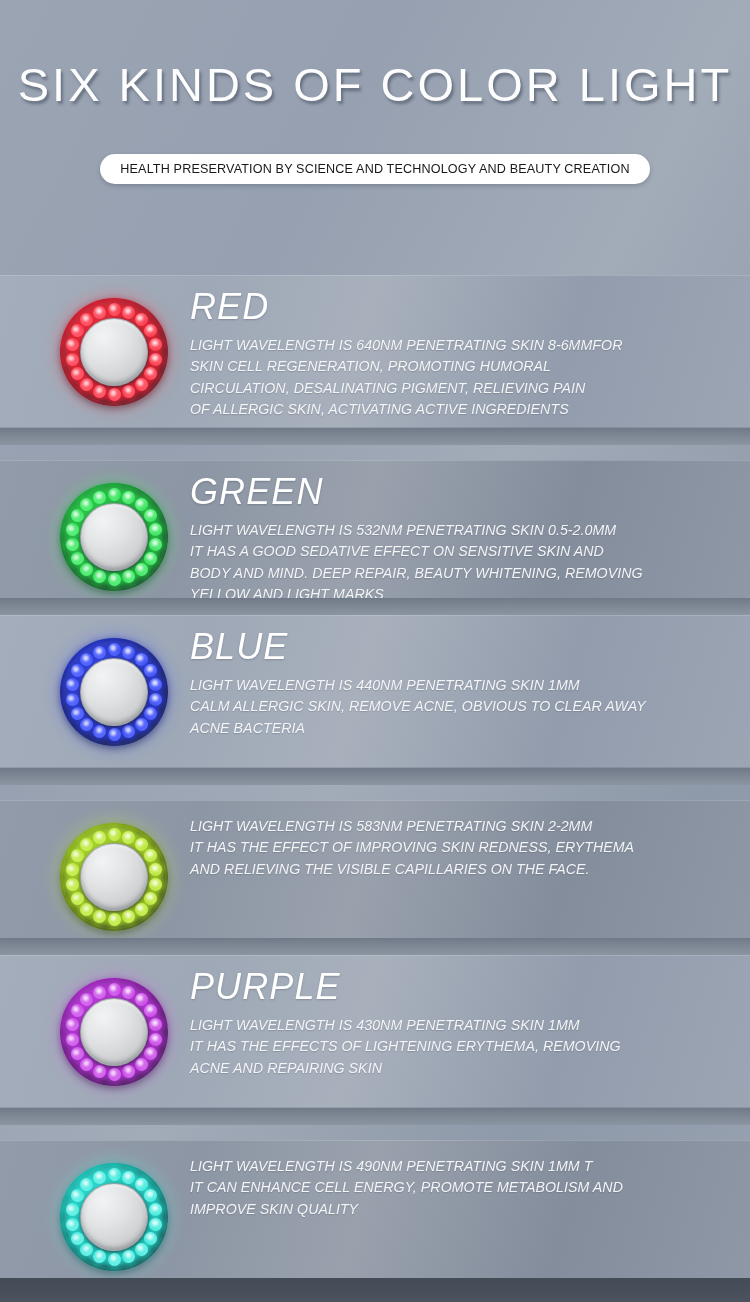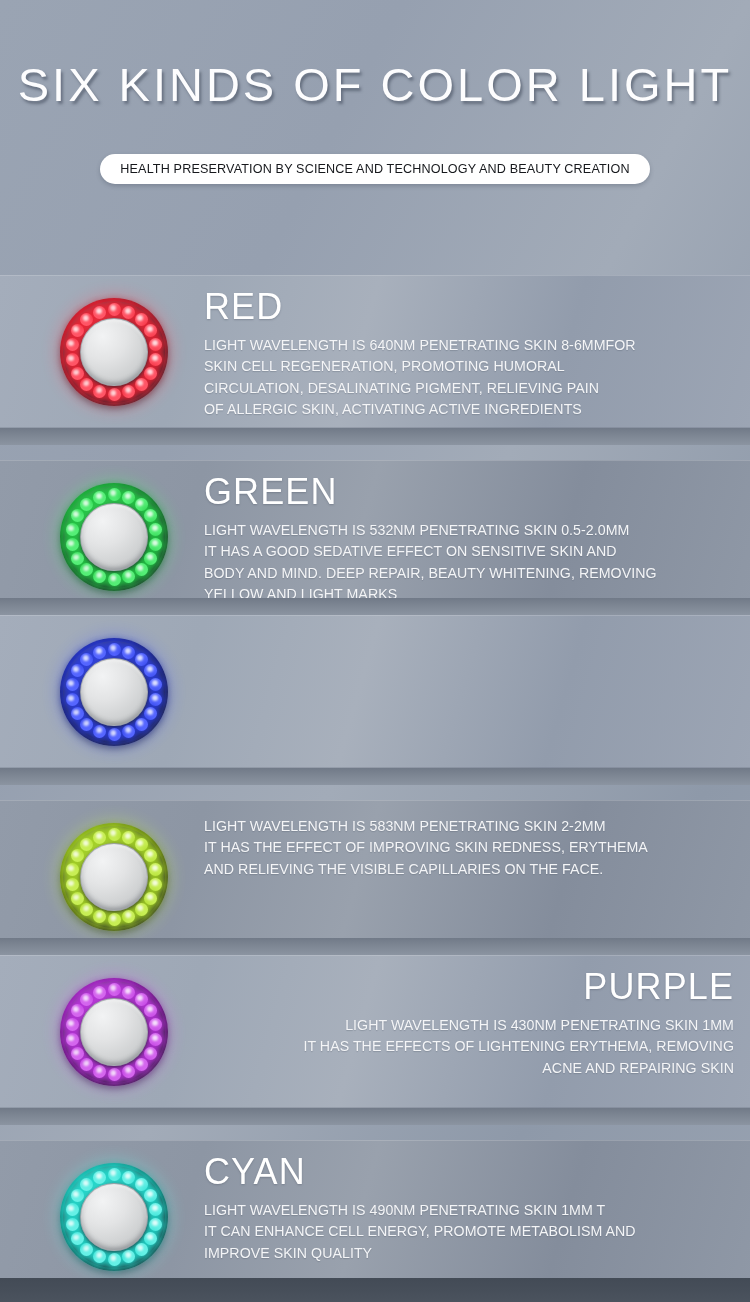--- a/index.html
+++ b/index.html
@@ -154,23 +154,24 @@
     background: radial-gradient(circle at 33% 26%, #f2f3f4 0%, #e3e4e5 36%, #cfd1d2 68%, #b3b6b8 100%);
     box-shadow: inset 0 -2px 5px rgba(60,65,72,0.40),
                 inset 0 2px 3px rgba(255,255,255,0.85),
                 0 1px 3px rgba(30,34,42,0.45);
     border: 1px solid rgba(120,126,134,0.55);
   }
 
   
   .content {
     position: absolute;
-    left: 204px;
+    left: 190px;
     top: 10px;
     width: 530px;
+    font-style: italic;
   }
 
   .color-name {
     font-size: 36px;
     font-weight: 300;
     letter-spacing: 1.1px;
     color: #ffffff;
     line-height: 44px;
     text-shadow: 0 1px 2px rgba(70,78,92,0.35);
   }
@@ -291,20 +292,26 @@
             <div class="led" style="left: 26.6815px; top: 86.5569px; background: rgb(85, 102, 255); color: rgb(42, 60, 224);"></div>
             <div class="led" style="left: 17.1939px; top: 75.25px; background: rgb(85, 102, 255); color: rgb(42, 60, 224);"></div>
             <div class="led" style="left: 12.1457px; top: 61.38px; background: rgb(85, 102, 255); color: rgb(42, 60, 224);"></div>
             <div class="led" style="left: 12.1457px; top: 46.62px; background: rgb(85, 102, 255); color: rgb(42, 60, 224);"></div>
             <div class="led" style="left: 17.1939px; top: 32.75px; background: rgb(85, 102, 255); color: rgb(42, 60, 224);"></div>
             <div class="led" style="left: 26.6815px; top: 21.4431px; background: rgb(85, 102, 255); color: rgb(42, 60, 224);"></div>
             <div class="led" style="left: 39.4641px; top: 14.0631px; background: rgb(85, 102, 255); color: rgb(42, 60, 224);"></div>
           </div>
           <div class="device-center"></div>
         </div>
+        <div class="content">
+          <div class="color-name">BLUE</div>
+          <div class="color-desc">LIGHT WAVELENGTH IS 440NM PENETRATING SKIN 1MM
+CALM ALLERGIC SKIN, REMOVE ACNE, OBVIOUS TO CLEAR AWAY
+ACNE BACTERIA</div>
+        </div>
       </div>
       <div class="gap" style="top: 768px;"></div>
       <div class="row dim" style="top: 785px;">
         <div class="device">
           <div class="device-glow" style="background: radial-gradient(circle, rgb(200, 238, 85) 38%, rgba(0, 0, 0, 0) 72%);"></div>
           <div class="device-body" style="background: radial-gradient(circle at 36% 28%, rgb(168, 216, 36) 0%, rgb(94, 115, 24) 58%, rgb(43, 48, 56) 100%);"></div>
           <div class="device-ring-dark"></div>
           <div class="leds">
             <div class="led" style="left: 54px; top: 11.5px; background: rgb(200, 238, 85); color: rgb(168, 216, 36);"></div>
             <div class="led" style="left: 68.5359px; top: 14.0631px; background: rgb(200, 238, 85); color: rgb(168, 216, 36);"></div>
@@ -327,21 +334,21 @@
           </div>
           <div class="device-center"></div>
         </div>
         <div class="content">
           <div class="color-desc">LIGHT WAVELENGTH IS 583NM PENETRATING SKIN 2-2MM
 IT HAS THE EFFECT OF IMPROVING SKIN REDNESS, ERYTHEMA
 AND RELIEVING THE VISIBLE CAPILLARIES ON THE FACE.</div>
         </div>
       </div>
       <div class="gap" style="top: 938px;"></div>
-      <div class="row" style="top: 955px; text-align: right;">
+      <div class="row" style="top: 955px;">
         <div class="device">
           <div class="device-glow" style="background: radial-gradient(circle, rgb(212, 102, 238) 38%, rgba(0, 0, 0, 0) 72%);"></div>
           <div class="device-body" style="background: radial-gradient(circle at 36% 28%, rgb(187, 51, 221) 0%, rgb(102, 28, 122) 58%, rgb(43, 48, 56) 100%);"></div>
           <div class="device-ring-dark"></div>
           <div class="leds">
             <div class="led" style="left: 54px; top: 11.5px; background: rgb(212, 102, 238); color: rgb(187, 51, 221);"></div>
             <div class="led" style="left: 68.5359px; top: 14.0631px; background: rgb(212, 102, 238); color: rgb(187, 51, 221);"></div>
             <div class="led" style="left: 81.3185px; top: 21.4431px; background: rgb(212, 102, 238); color: rgb(187, 51, 221);"></div>
             <div class="led" style="left: 90.8061px; top: 32.75px; background: rgb(212, 102, 238); color: rgb(187, 51, 221);"></div>
             <div class="led" style="left: 95.8543px; top: 46.62px; background: rgb(212, 102, 238); color: rgb(187, 51, 221);"></div>
@@ -390,21 +397,20 @@
             <div class="led" style="left: 17.1939px; top: 75.25px; background: rgb(102, 240, 230); color: rgb(34, 221, 208);"></div>
             <div class="led" style="left: 12.1457px; top: 61.38px; background: rgb(102, 240, 230); color: rgb(34, 221, 208);"></div>
             <div class="led" style="left: 12.1457px; top: 46.62px; background: rgb(102, 240, 230); color: rgb(34, 221, 208);"></div>
             <div class="led" style="left: 17.1939px; top: 32.75px; background: rgb(102, 240, 230); color: rgb(34, 221, 208);"></div>
             <div class="led" style="left: 26.6815px; top: 21.4431px; background: rgb(102, 240, 230); color: rgb(34, 221, 208);"></div>
             <div class="led" style="left: 39.4641px; top: 14.0631px; background: rgb(102, 240, 230); color: rgb(34, 221, 208);"></div>
           </div>
           <div class="device-center"></div>
         </div>
         <div class="content">
-          <div class="color-name">CYAN</div>
           <div class="color-desc">LIGHT WAVELENGTH IS 490NM PENETRATING SKIN 1MM T
 IT CAN ENHANCE CELL ENERGY, PROMOTE METABOLISM AND
 IMPROVE SKIN QUALITY</div>
         </div>
       </div>
     </div>
 
   <div class="footer-strip"></div>
 </div>
 

